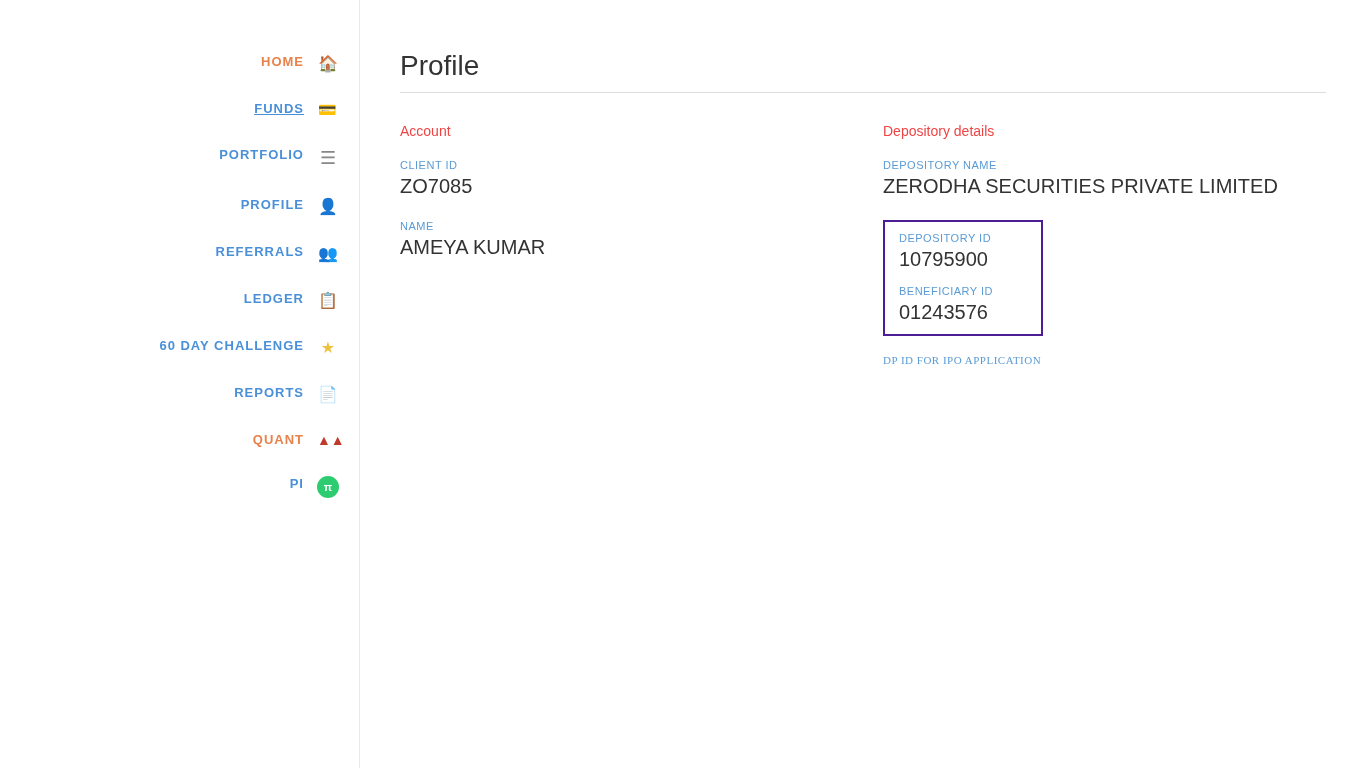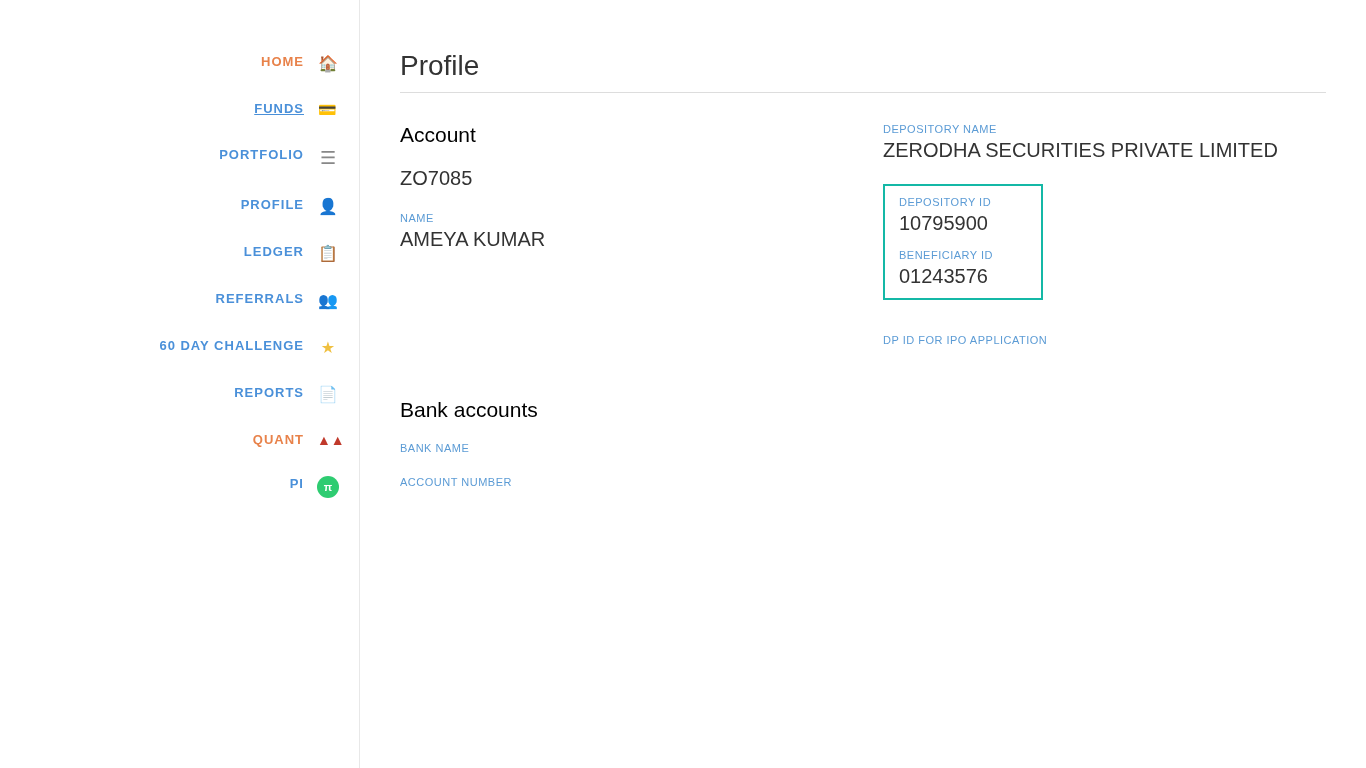--- a/index.html
+++ b/index.html
@@ -78,23 +78,23 @@
       margin-bottom: 30px;
     }
 
     .two-col {
       display: grid;
       grid-template-columns: 1fr 1fr;
       gap: 40px;
     }
 
     .section-title {
-      font-size: 21px;
+      font-size: 14px;
       font-weight: 400;
-      color: #000000;
+      color: #ef4444;
       margin-bottom: 20px;
     }
 
     .field-group {
       margin-bottom: 22px;
     }
     .field-label {
       font-size: 11px;
       color: #5b9bd5;
       letter-spacing: 0.5px;
@@ -104,21 +104,21 @@
     .field-value {
       font-size: 20px;
       color: #333;
       font-weight: 500;
     }
     .field-value.bold {
       font-weight: 400;
     }
 
     .highlight-box {
-      border: 2px solid #14b8a6;
+      border: 2px solid #4c1d95;
       padding: 10px 14px;
       display: inline-block;
       min-width: 160px;
       margin-bottom: 4px;
     }
   </style>
 </head>
 <body>
 
 <nav class="sidebar">
@@ -132,26 +132,26 @@
   </div>
   <div class="sidebar-item">
     <span class="sidebar-item-label color-portfolio">PORTFOLIO</span>
     <span class="icon" style="color:#888; font-size:18px;">☰</span>
   </div>
   <div class="sidebar-item">
     <span class="sidebar-item-label color-profile">PROFILE</span>
     <span class="icon" style="color:#888;">👤</span>
   </div>
   <div class="sidebar-item">
+    <span class="sidebar-item-label color-referrals">REFERRALS</span>
+    <span class="icon" style="color:#888;">👥</span>
+  </div>
+  <div class="sidebar-item">
     <span class="sidebar-item-label color-ledger">LEDGER</span>
     <span class="icon" style="color:#888;">📋</span>
-  </div>
-  <div class="sidebar-item">
-    <span class="sidebar-item-label color-referrals">REFERRALS</span>
-    <span class="icon" style="color:#888;">👥</span>
   </div>
   <div class="sidebar-item">
     <span class="sidebar-item-label color-challenge">60 DAY CHALLENGE</span>
     <span class="icon" style="color:#f0c040;">★</span>
   </div>
   <div class="sidebar-item">
     <span class="sidebar-item-label color-reports">REPORTS</span>
     <span class="icon" style="color:#888;">📄</span>
   </div>
   <div class="sidebar-item">
@@ -166,60 +166,51 @@
 
 <main class="main">
   <h1 class="page-title">Profile</h1>
   <hr class="divider">
 
   <div class="two-col">
 
     <div>
       <h2 class="section-title">Account</h2>
       <div class="field-group">
+        <div class="field-label">CLIENT ID</div>
         <div class="field-value">ZO7085</div>
       </div>
       <div class="field-group">
         <div class="field-label">NAME</div>
         <div class="field-value bold">AMEYA KUMAR</div>
       </div>
     </div>
 
     <div>
+      <h2 class="section-title">Depository details</h2>
       <div class="field-group">
         <div class="field-label">DEPOSITORY NAME</div>
         <div class="field-value">ZERODHA SECURITIES PRIVATE LIMITED</div>
       </div>
 
       
       <div class="highlight-box">
         <div class="field-group" style="margin-bottom:14px;">
           <div class="field-label">DEPOSITORY ID</div>
           <div class="field-value">10795900</div>
         </div>
         <div class="field-group" style="margin-bottom:0;">
           <div class="field-label">BENEFICIARY ID</div>
           <div class="field-value">01243576</div>
         </div>
       </div>
 
-      <div class="field-group" style="margin-top:30px;">
+      <div class="field-group" style="margin-top:14px;font-family:Liberation Serif, serif;">
         <div class="field-label">DP ID FOR IPO APPLICATION</div>
       </div>
     </div>
   </div>
 
   <div class="two-col" style="margin-top: 30px;">
 
 
-    <div>
-      <h2 class="section-title">Bank accounts</h2>
-      <div class="field-group">
-        <div class="field-label">BANK NAME</div>
-        <div class="field-value"></div>
-      </div>
-      <div class="field-group">
-        <div class="field-label">ACCOUNT NUMBER</div>
-        <div class="field-value"></div>
-      </div>
-    </div>
   </div>
 </main>
 
 </body></html>

